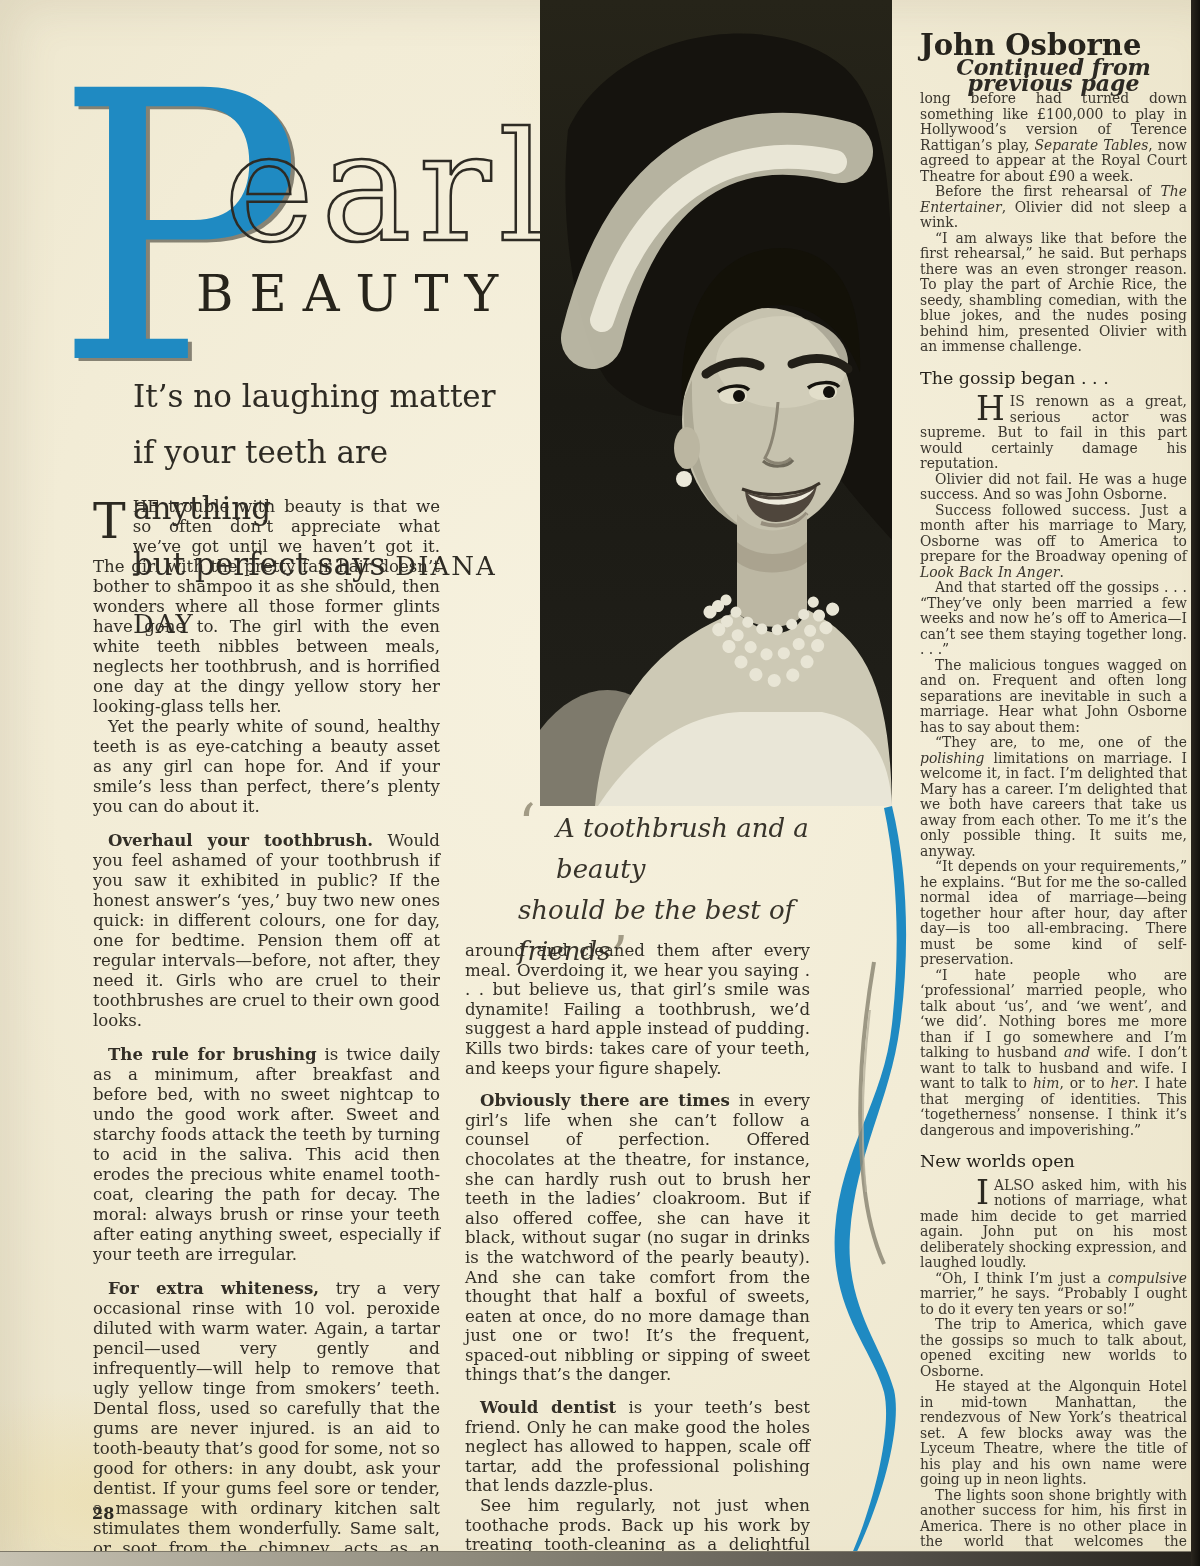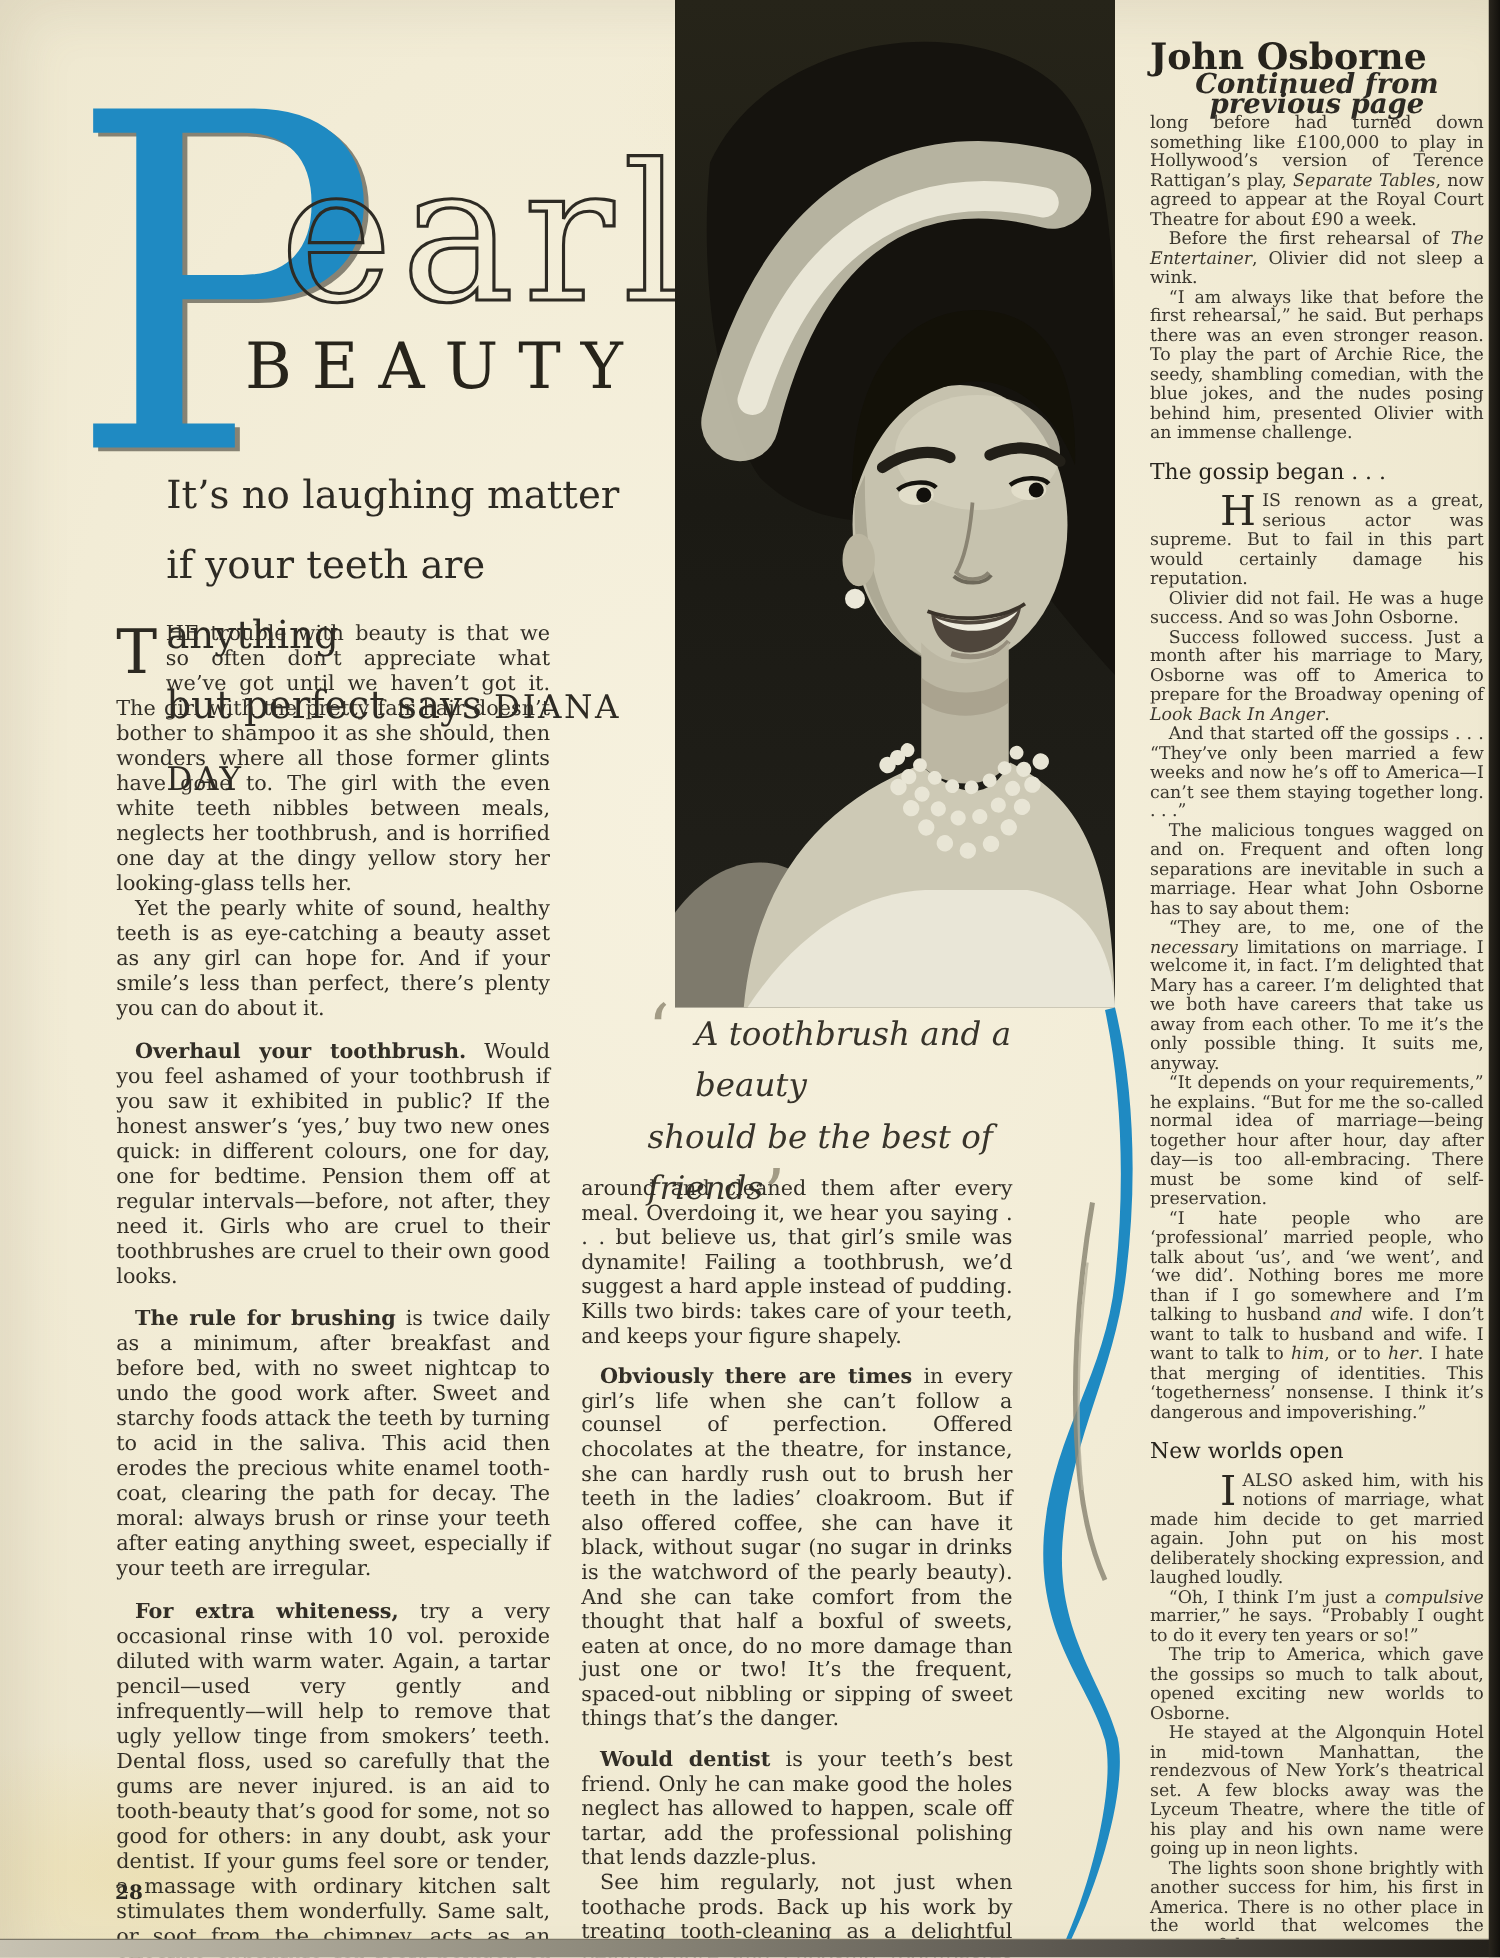--- a/index.html
+++ b/index.html
@@ -165,21 +165,21 @@
     <div>
         <p class="para"><span>long before had turned down something like £100,000 to play in Hollywood’s version of Terence Rattigan’s play, </span><span class="s-i">Separate Tables</span><span>, now agreed to appear at the Royal Court Theatre for about £90 a week.</span></p>
         <p class="para indent"><span>Before the first rehearsal of </span><span class="s-i">The Entertainer</span><span>, Olivier did not sleep a wink.</span></p>
         <p class="para indent"><span>“I am always like that before the first rehearsal,” he said.  But perhaps there was an even stronger reason. To play the part of Archie Rice, the seedy, shambling comedian, with the blue jokes, and the nudes posing behind him, presented Olivier with an immense challenge.</span></p>
         <h3 class="subhead">The gossip began . . .</h3>
         <p class="para"><span class="dropcap">H</span><span>IS renown as a great, serious actor was supreme.  But to fail in this part would certainly damage his reputation.</span></p>
         <p class="para indent"><span>Olivier did not fail.  He was a huge success.  And so was John Osborne.</span></p>
         <p class="para indent"><span>Success followed success.  Just a month after his marriage to Mary, Osborne was off to America to prepare for the Broadway opening of </span><span class="s-i">Look Back In Anger</span><span>.</span></p>
         <p class="para indent"><span>And that started off the gossips . . . “They’ve only been married a few weeks and now he’s off to America—I can’t see them staying together long. . . .”</span></p>
         <p class="para indent"><span>The malicious tongues wagged on and on.  Frequent and often long separations are inevitable in such a marriage.  Hear what John Osborne has to say about them:</span></p>
-        <p class="para indent"><span>“They are, to me, one of the </span><span class="s-i">necessary</span><span> limitations on marriage.  I welcome it, in fact.  I’m delighted that Mary has a career.  I’m delighted that we both have careers that take us away from each other.  To me it’s the only possible thing.  It suits me, anyway.</span></p>
+        <p class="para indent"><span>“They are, to me, one of the </span><span class="s-i">polishing</span><span> limitations on marriage.  I welcome it, in fact.  I’m delighted that Mary has a career.  I’m delighted that we both have careers that take us away from each other.  To me it’s the only possible thing.  It suits me, anyway.</span></p>
         <p class="para indent"><span>“It depends on your requirements,” he explains.  “But for me the so-called normal idea of marriage—being together hour after hour, day after day—is too all-embracing.  There must be some kind of self-preservation.</span></p>
         <p class="para indent"><span>“I hate people who are ‘professional’ married people, who talk about ‘us’, and ‘we went’, and ‘we did’.  Nothing bores me more than if I go somewhere and I’m talking to husband </span><span class="s-i">and</span><span> wife. I don’t want to talk to husband and wife.  I want to talk to </span><span class="s-i">him</span><span>, or to </span><span class="s-i">her</span><span>. I hate that merging of identities.  This ‘togetherness’ nonsense.  I think it’s dangerous and impoverishing.”</span></p>
         <h3 class="subhead">New worlds open</h3>
         <p class="para"><span class="dropcap">I</span><span>ALSO asked him, with his notions of marriage, what made him decide to get married again. John put on his most deliberately shocking expression, and laughed loudly.</span></p>
         <p class="para indent"><span>“Oh, I think I’m just a </span><span class="s-i">compulsive</span><span> marrier,” he says.  “Probably I ought to do it every ten years or so!”</span></p>
         <p class="para indent"><span>The trip to America, which gave the gossips so much to talk about, opened exciting new worlds to Osborne.</span></p>
         <p class="para indent"><span>He stayed at the Algonquin Hotel in mid-town Manhattan, the rendezvous of New York’s theatrical set.  A few blocks away was the Lyceum Theatre, where the title of his play and his own name were going up in neon lights.</span></p>
         <p class="para indent"><span>The lights soon shone brightly with another success for him, his first in America.  There is no other place in the world that welcomes the successful so</span></p>
       </div>
   </div>

